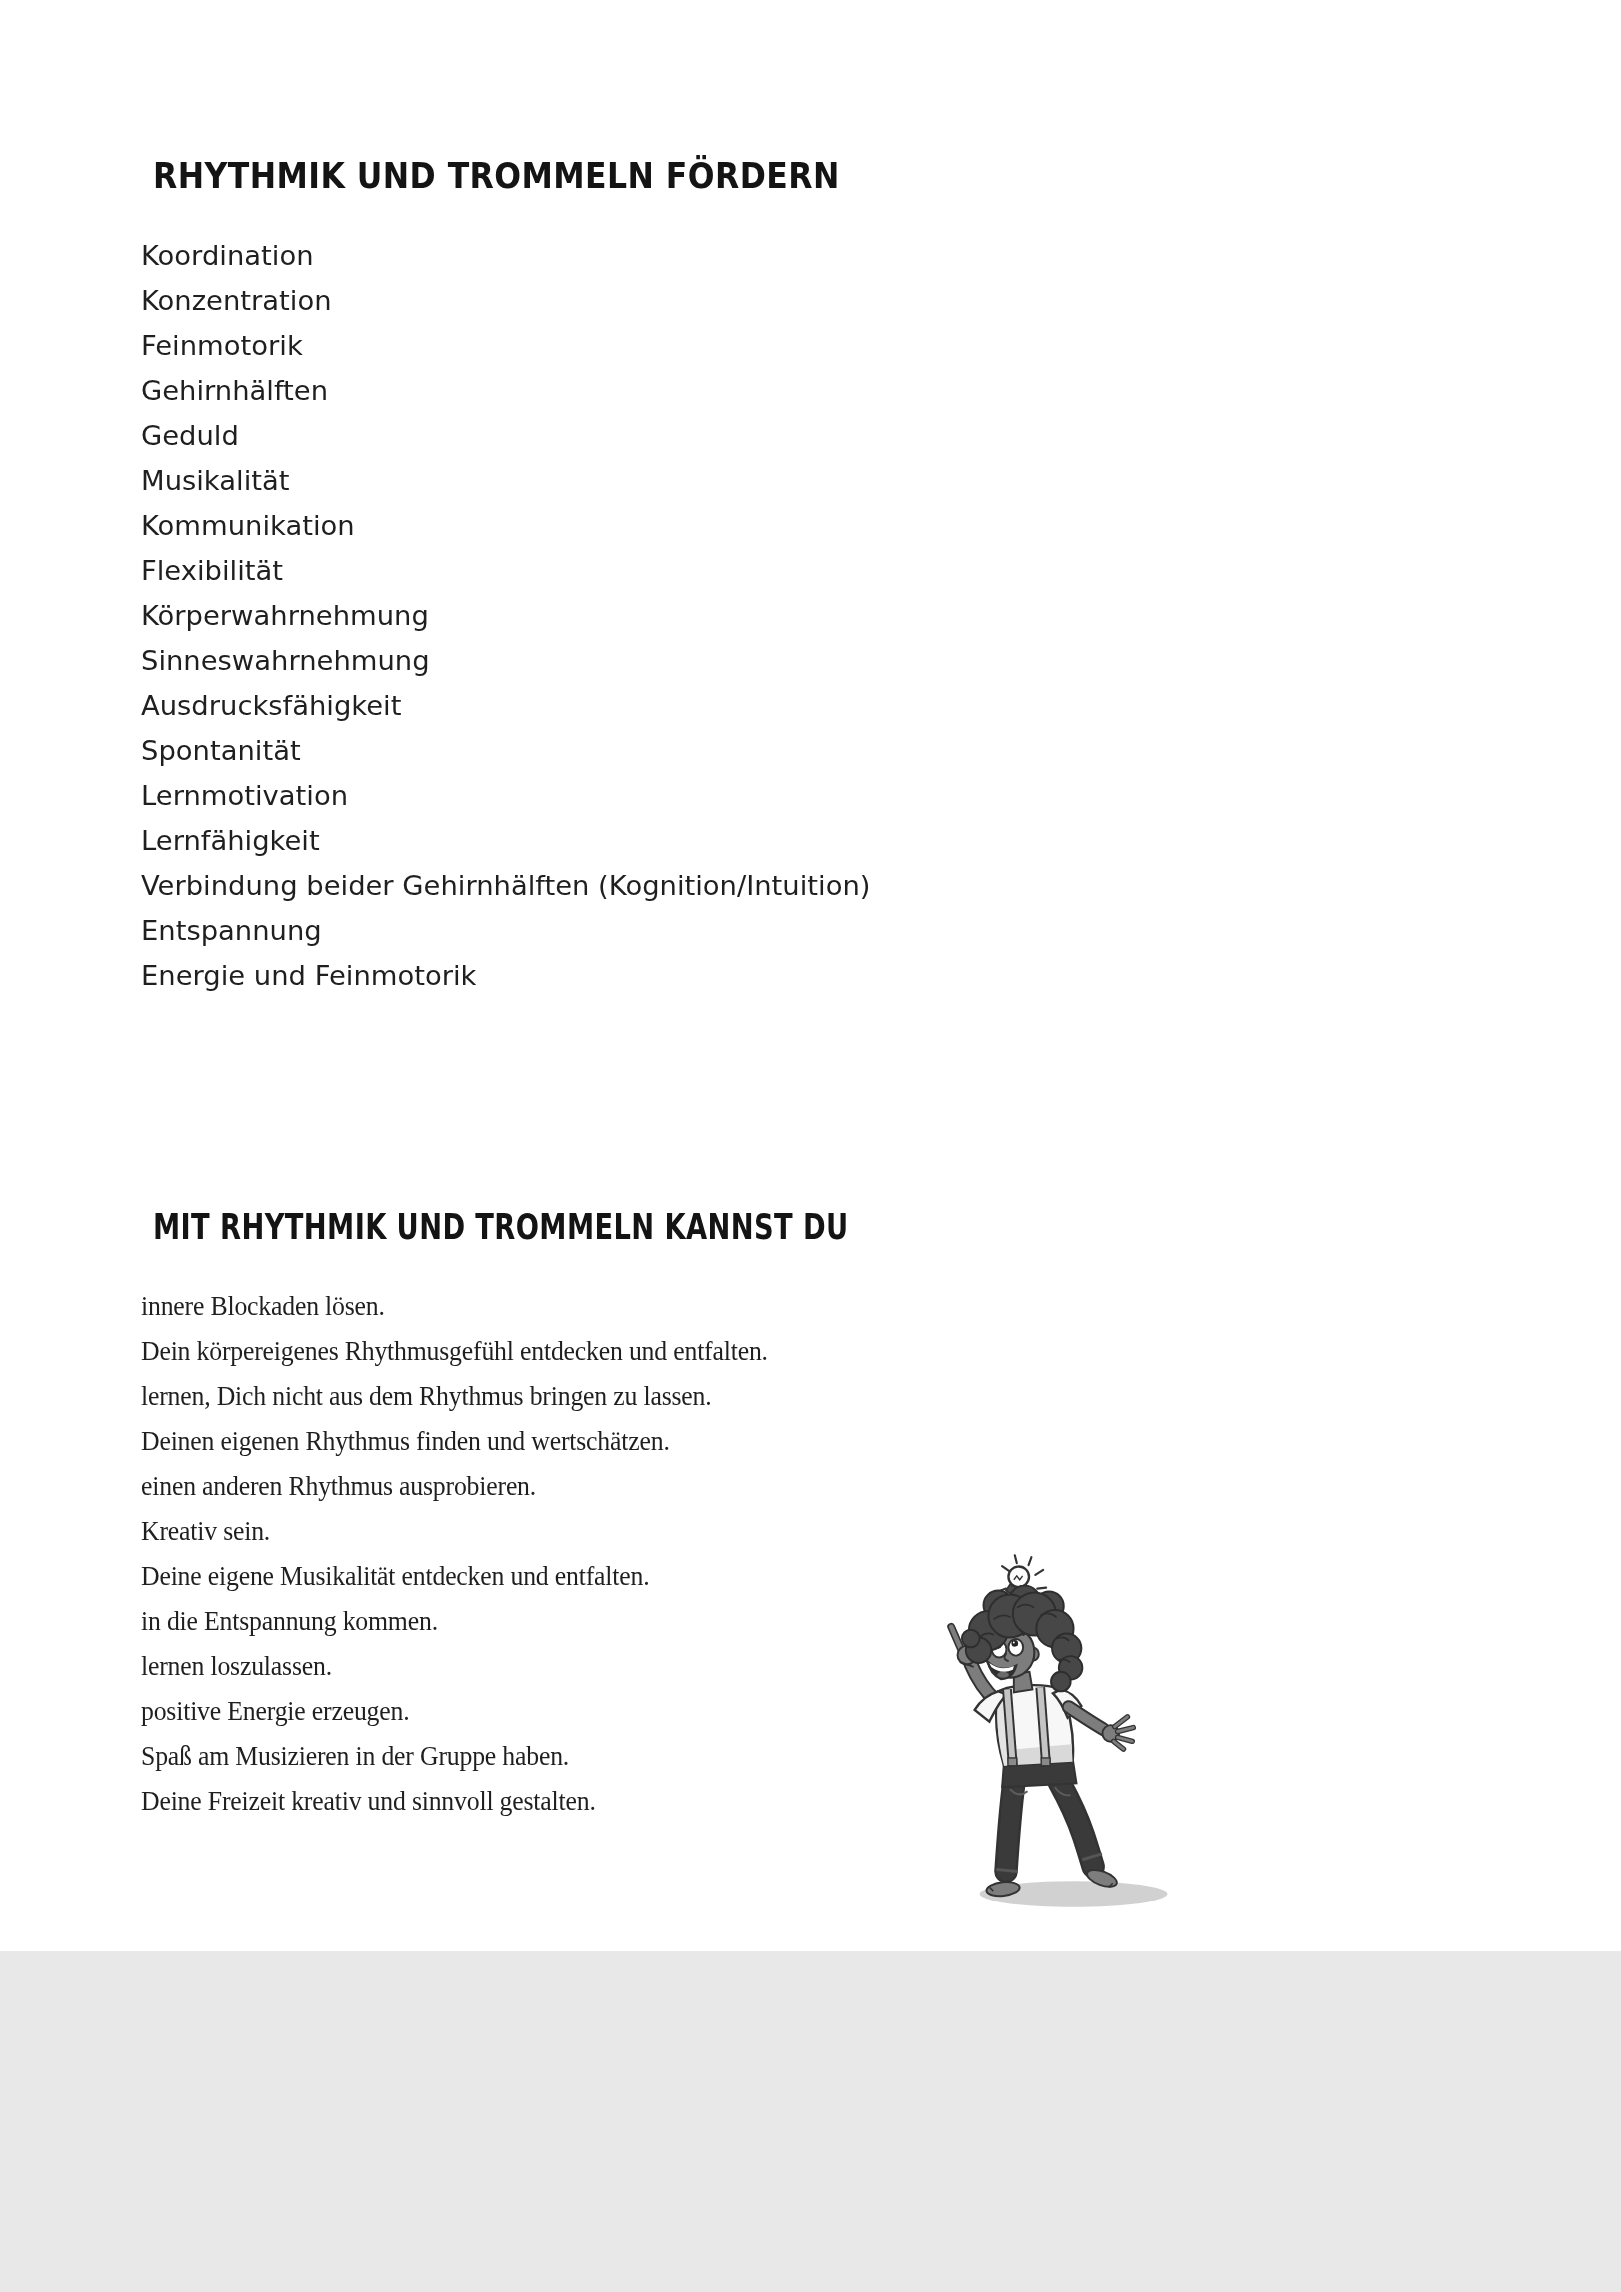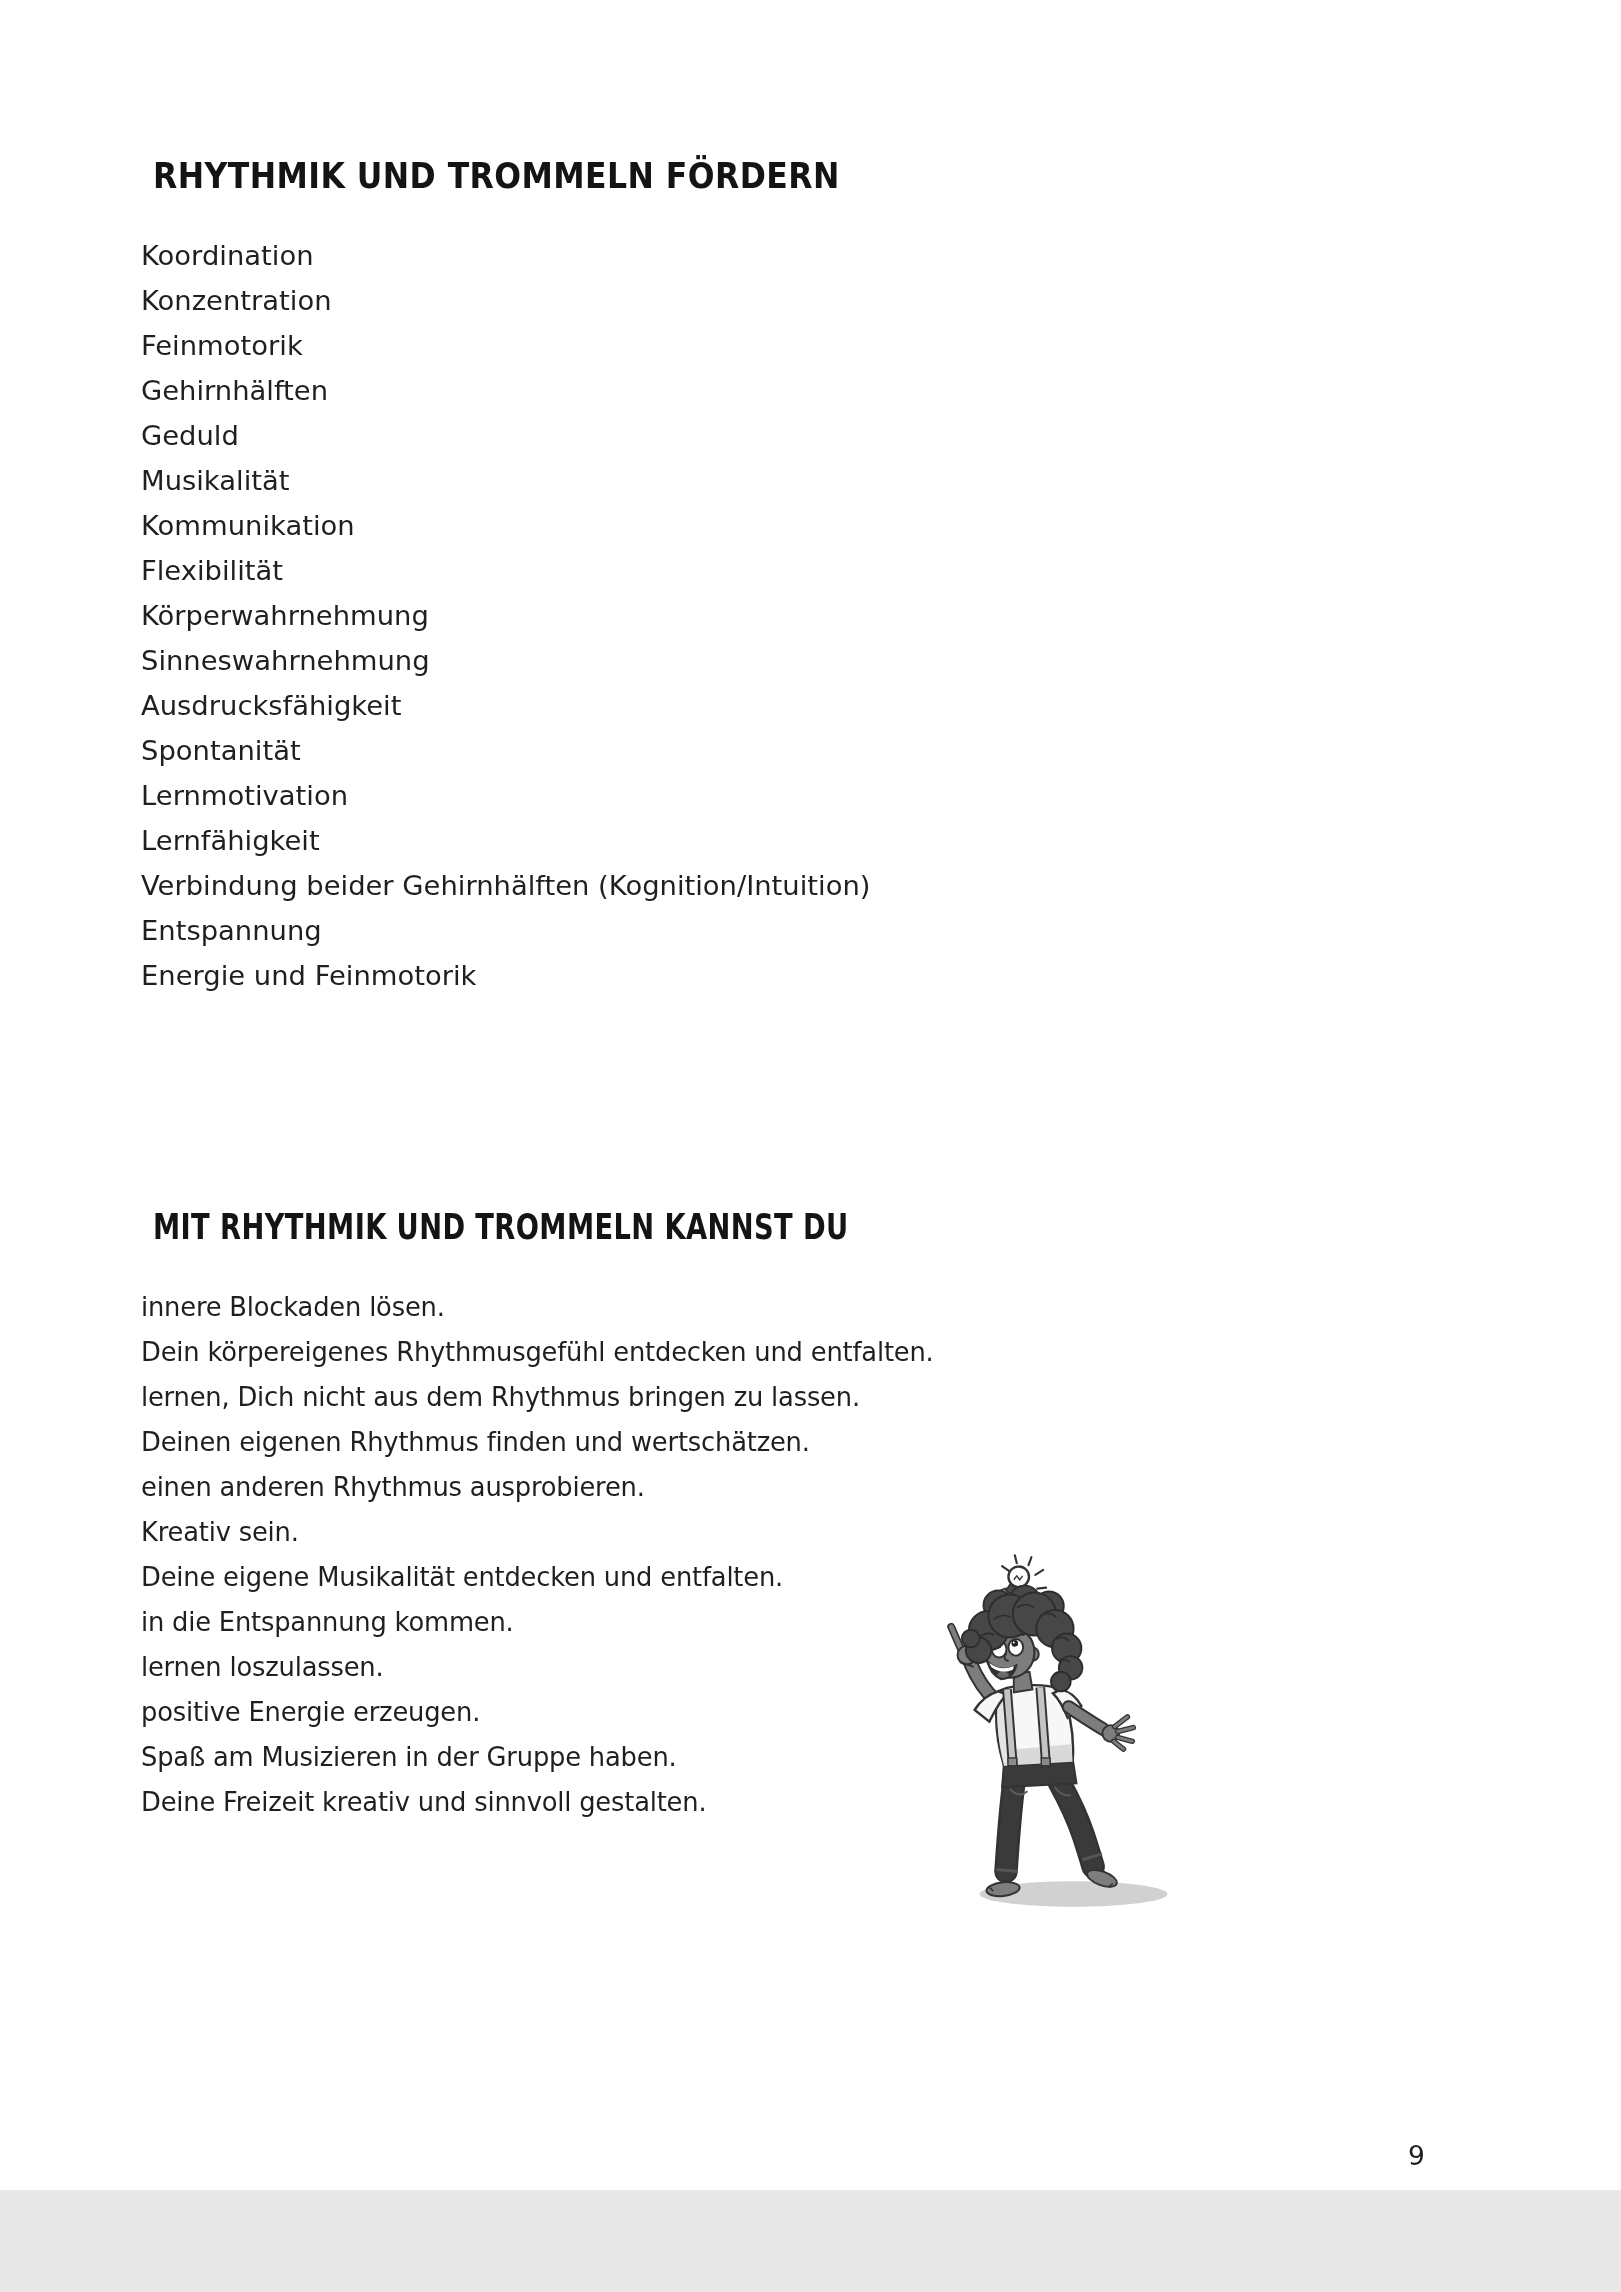--- a/index.html
+++ b/index.html
@@ -3,21 +3,21 @@
 <meta charset="utf-8">
 <style>
   html, body {
     margin: 0;
     padding: 0;
     background: #e8e8e8;
   }
   .page {
     position: relative;
     width: 1621px;
-    height: 2190px;
+    height: 1951px;
     background: #ffffff;
     overflow: hidden;
     font-family: "DejaVu Sans", "Liberation Sans", sans-serif;
     color: #1a1a1a;
   }
   .heading {
     position: absolute;
     left: 153px;
     font-weight: 700;
     font-size: 35px;
@@ -26,21 +26,21 @@
     transform-origin: left center;
     color: #141414;
   }
   .h1 { top: 154px; transform: scaleX(0.90); letter-spacing: 0.5px; }
   .h2 { top: 1205px; transform: scaleX(0.78); letter-spacing: 0.5px; }
   .list {
     position: absolute;
     left: 141px;
   }
   .list1 { top: 233px; }
-  .list2 { top: 1284px; }
+  .list2 { top: 1284px; font-family: Liberation Serif, serif; }
   .line {
     height: 45px;
     display: flex;
     align-items: center;
     font-size: 27.4px;
     white-space: nowrap;
     color: #1f1f1f;
   }
   .list2 .line {
     transform: scaleX(0.94);

